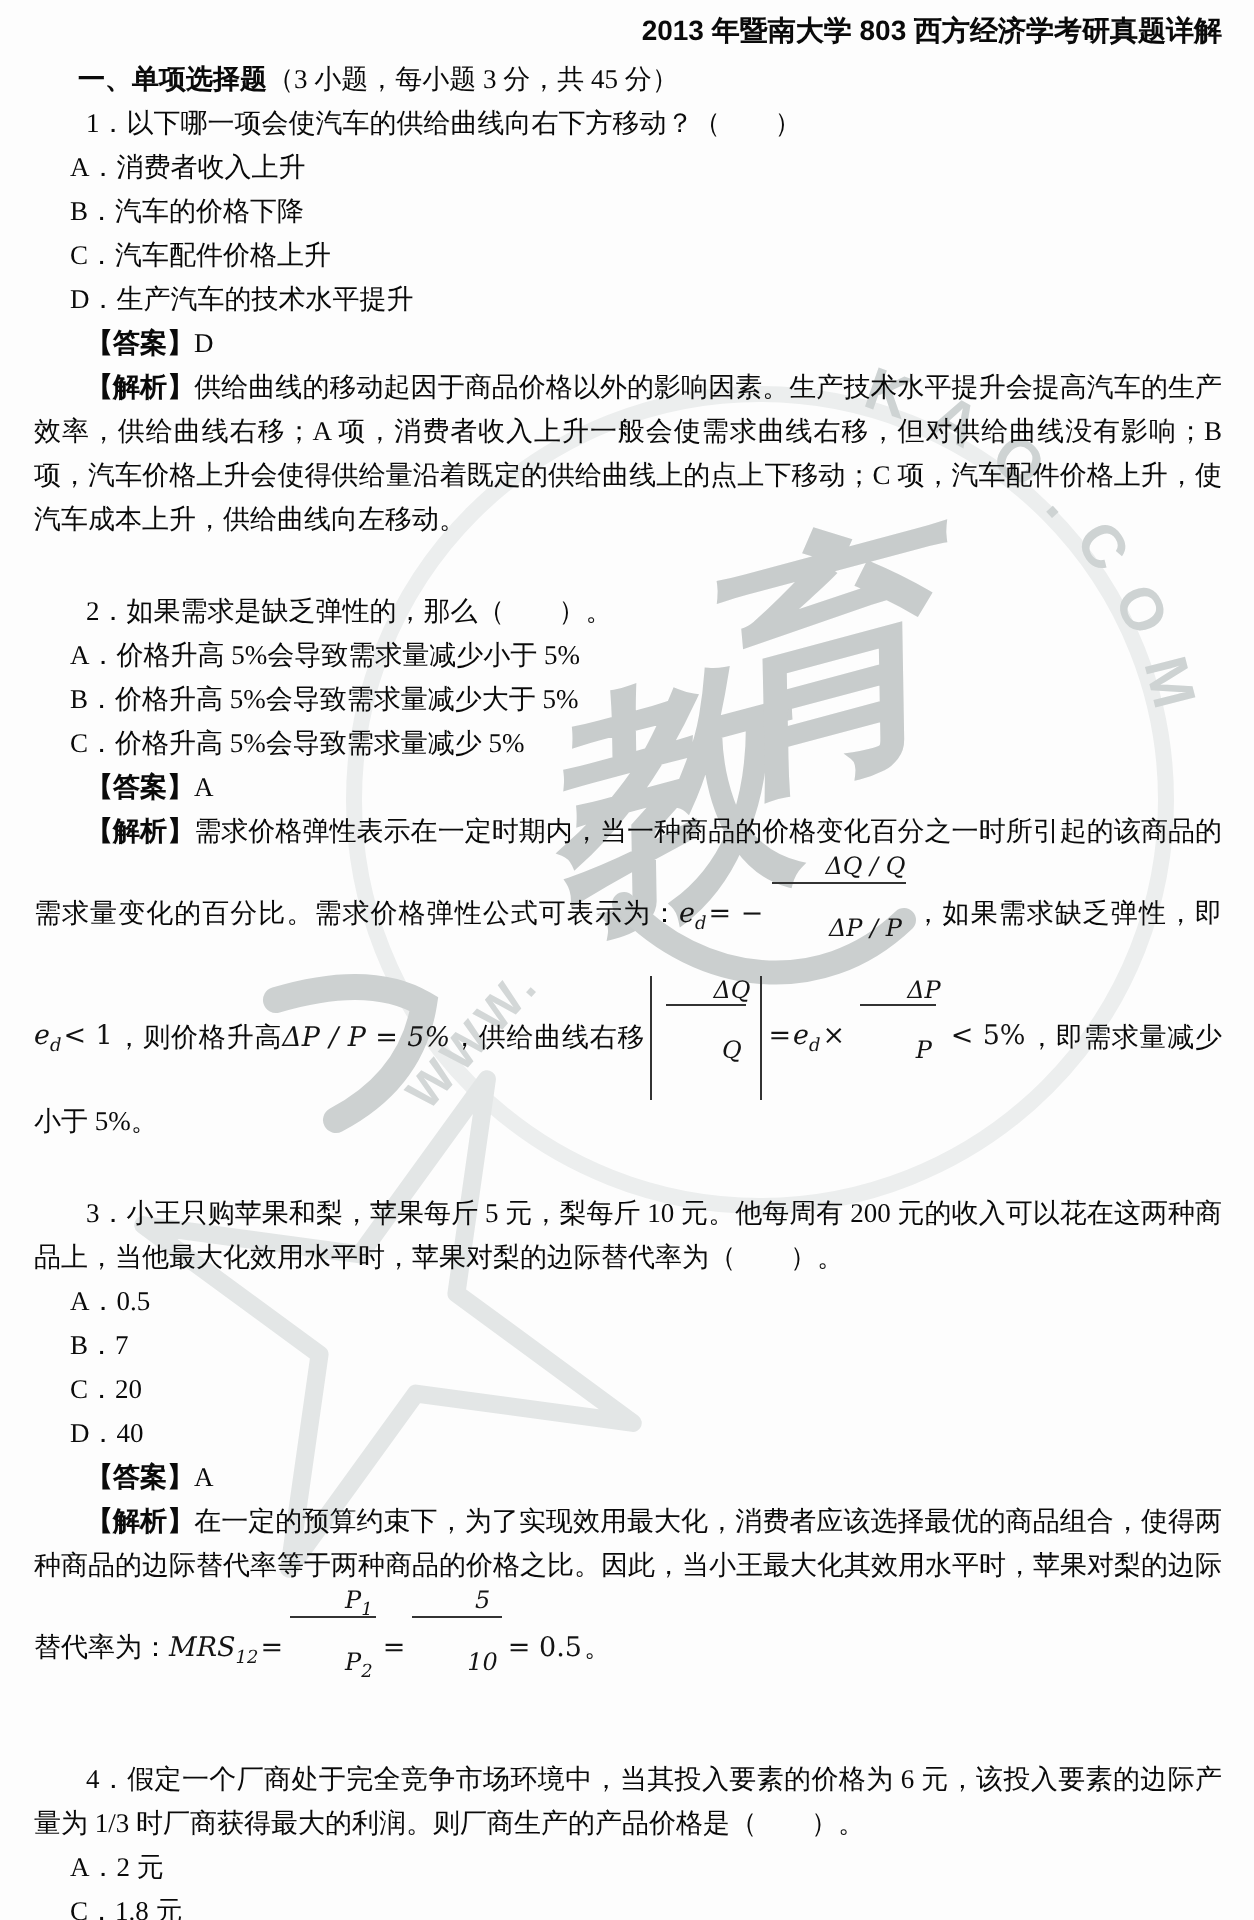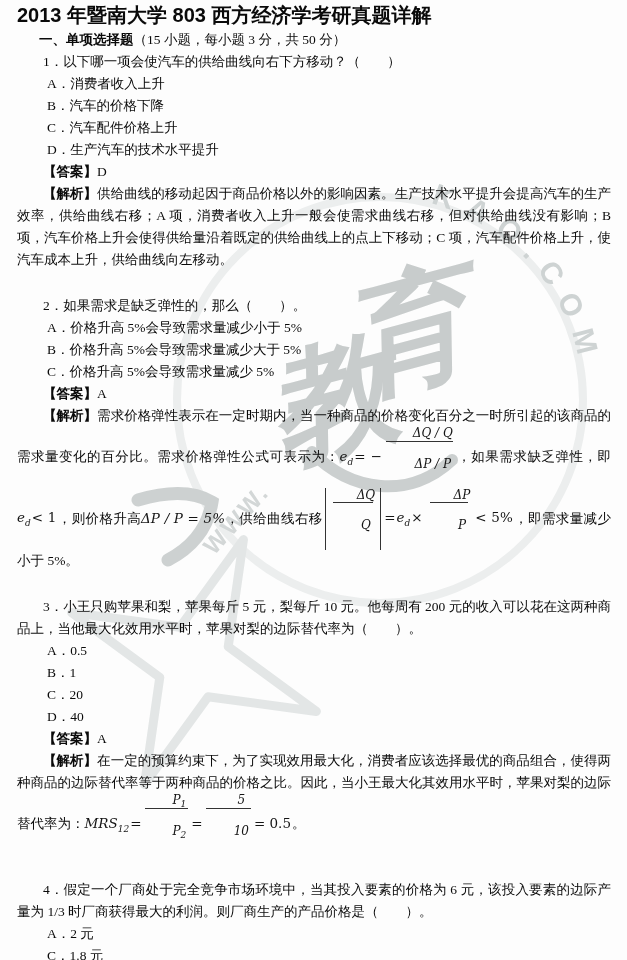--- a/index.html
+++ b/index.html
@@ -8,30 +8,30 @@
     background:#fdfdfd;color:#0a0a0a;
     font-family:"Liberation Serif", serif;
     font-size:13.5px;line-height:22px;
   }
   .wm{position:absolute;top:0;left:0;z-index:0;pointer-events:none;}
   .wm text{font-family:"Liberation Sans", sans-serif;}
   .wm .brandchar{font-weight:900;font-style:italic;}
   .content{position:relative;z-index:1;padding:5px 16px 0 17px;}
   p{margin:0;}
   .title{
-    font-size:20px;font-weight:bold;text-align:left;
+    font-size:14px;font-weight:bold;text-align:right;
     font-family:"Liberation Sans", sans-serif;
     margin:0 0 3px 0;line-height:21px;
   }
   .section{margin-left:22px;line-height:22px;}
   .b-sans{font-weight:bold;font-family:"Liberation Sans", sans-serif;}
   .question{margin-top:24px;}
   .question.first{margin-top:0;}
   .stem{text-indent:26px;text-align:justify;}
-  .opt{margin-left:30px;}
+  .opt{margin-left:18px;}
   .ans{text-indent:26px;}
   .ana{text-indent:26px;text-align:justify;}
   .lab{font-weight:bold;font-family:"Liberation Sans", sans-serif;}
   
   .math{font-family:"DejaVu Serif", serif;font-style:italic;white-space:nowrap;color:#141414;}
   .math .mo{font-style:normal;padding:0 1px;}
   .math sub{font-size:9px;line-height:0;}
   .frac{
     display:inline-flex;flex-direction:column;align-items:center;
     vertical-align:middle;line-height:1.15;font-size:12px;margin:0 2px;
@@ -56,21 +56,21 @@
   <text class="brandchar" x="360" y="388" font-size="122" fill="#c8cccc" transform="rotate(-15 360 388)">育</text>
   <path d="M 312 452 C 350 492 410 500 452 460" fill="none" stroke="#cbcfcf" stroke-width="12" stroke-linecap="round"></path>
   <path d="M 138 500 Q 185 486 212 502 Q 206 540 168 560" fill="none" stroke="#cdd1d1" stroke-width="13" stroke-linecap="round"></path>
   <path d="M 0 -132 L 26 -27 L 132 0 L 26 27 L 0 132 L -26 27 L -132 0 L -26 -27 Z" transform="translate(194,662) rotate(22)" fill="none" stroke="#e3e6e6" stroke-width="9" stroke-linejoin="round"></path>
 </svg>
 
 <div class="content">
 
   <p class="title">2013 年暨南大学 803 西方经济学考研真题详解</p>
 
-  <p class="section"><span class="b-sans">一、单项选择题</span><span>（15 小题，每小题 3 分，共 50 分）</span></p>
+  <p class="section"><span class="b-sans">一、单项选择题</span><span>（3 小题，每小题 3 分，共 45 分）</span></p>
 
   <section class="question first">
     <p class="stem">1．以下哪一项会使汽车的供给曲线向右下方移动？（　　）</p>
     <p class="opt">A．消费者收入上升</p>
     <p class="opt">B．汽车的价格下降</p>
     <p class="opt">C．汽车配件价格上升</p>
     <p class="opt">D．生产汽车的技术水平提升</p>
     <p class="ans"><span class="lab">【答案】</span><span>D</span></p>
     <p class="ana"><span class="lab">【解析】</span><span>供给曲线的移动起因于商品价格以外的影响因素。生产技术水平提升会提高汽车的生产效率，供给曲线右移；A 项，消费者收入上升一般会使需求曲线右移，但对供给曲线没有影响；B 项，汽车价格上升会使得供给量沿着既定的供给曲线上的点上下移动；C 项，汽车配件价格上升，使汽车成本上升，供给曲线向左移动。</span></p>
   </section>
@@ -89,21 +89,21 @@
             <span class="den">Q</span>
           </span><span class="mo">=</span><span>e</span><sub>d</sub><span class="mo">×</span><span class="frac">
             <span class="num">ΔP</span>
             <span class="den">P</span>
           </span><span class="mo">&lt; 5%</span></span><span>，即需求量减少小于 5%。</span></p>
   </section>
 
   <section class="question">
     <p class="stem">3．小王只购苹果和梨，苹果每斤 5 元，梨每斤 10 元。他每周有 200 元的收入可以花在这两种商品上，当他最大化效用水平时，苹果对梨的边际替代率为（　　）。</p>
     <p class="opt">A．0.5</p>
-    <p class="opt">B．1</p>
+    <p class="opt">B．7</p>
     <p class="opt">C．20</p>
     <p class="opt">D．40</p>
     <p class="ans"><span class="lab">【答案】</span><span>A</span></p>
     <p class="ana"><span class="lab">【解析】</span><span>在一定的预算约束下，为了实现效用最大化，消费者应该选择最优的商品组合，使得两种商品的边际替代率等于两种商品的价格之比。因此，当小王最大化其效用水平时，苹果对梨的边际替代率为：</span><span class="math"><span>MRS</span><sub>12</sub><span class="mo">=</span><span class="frac">
             <span class="num"><span>P</span><sub>1</sub></span>
             <span class="den"><span>P</span><sub>2</sub></span>
           </span><span class="mo">=</span><span class="frac">
             <span class="num">5</span>
             <span class="den">10</span>
           </span><span class="mo">= 0.5</span></span><span>。</span></p>

